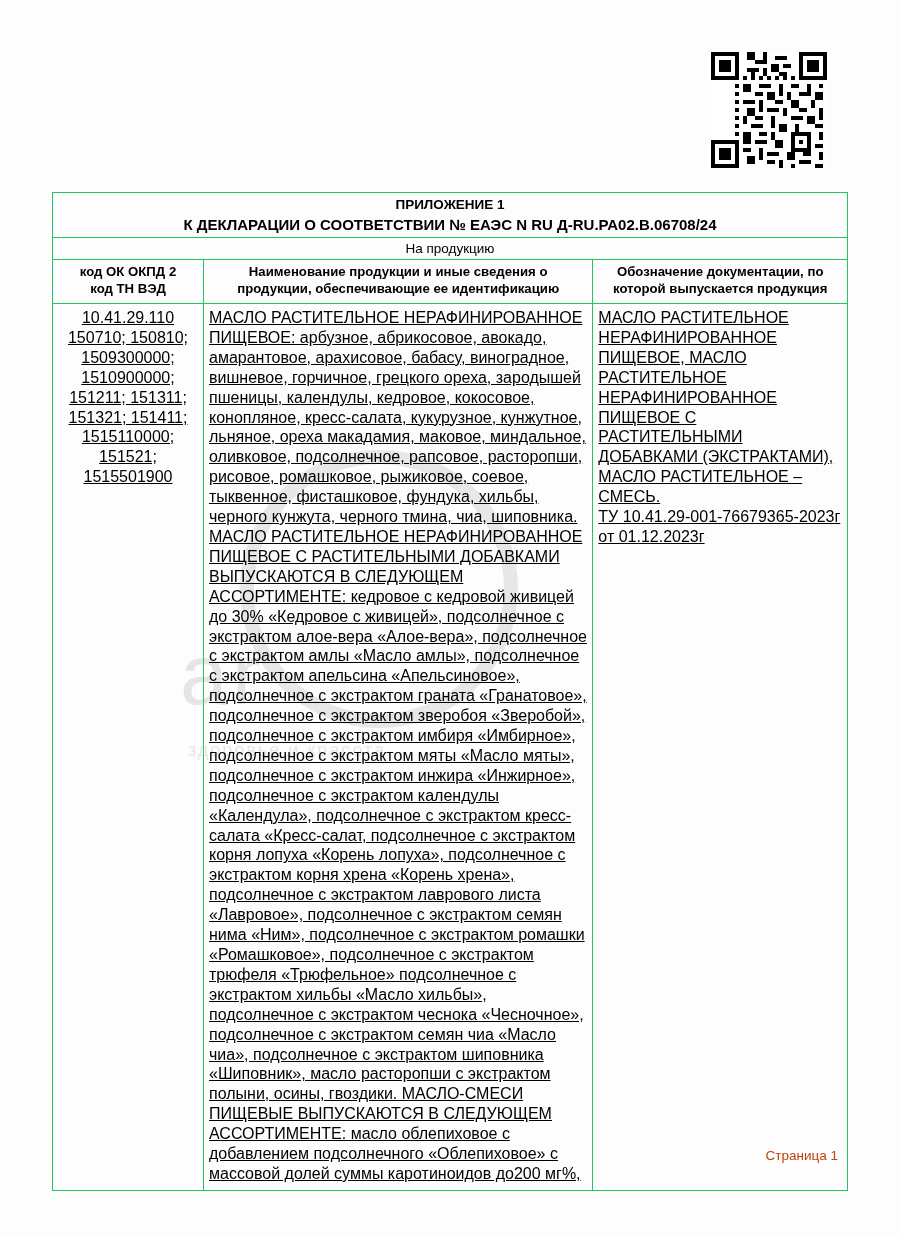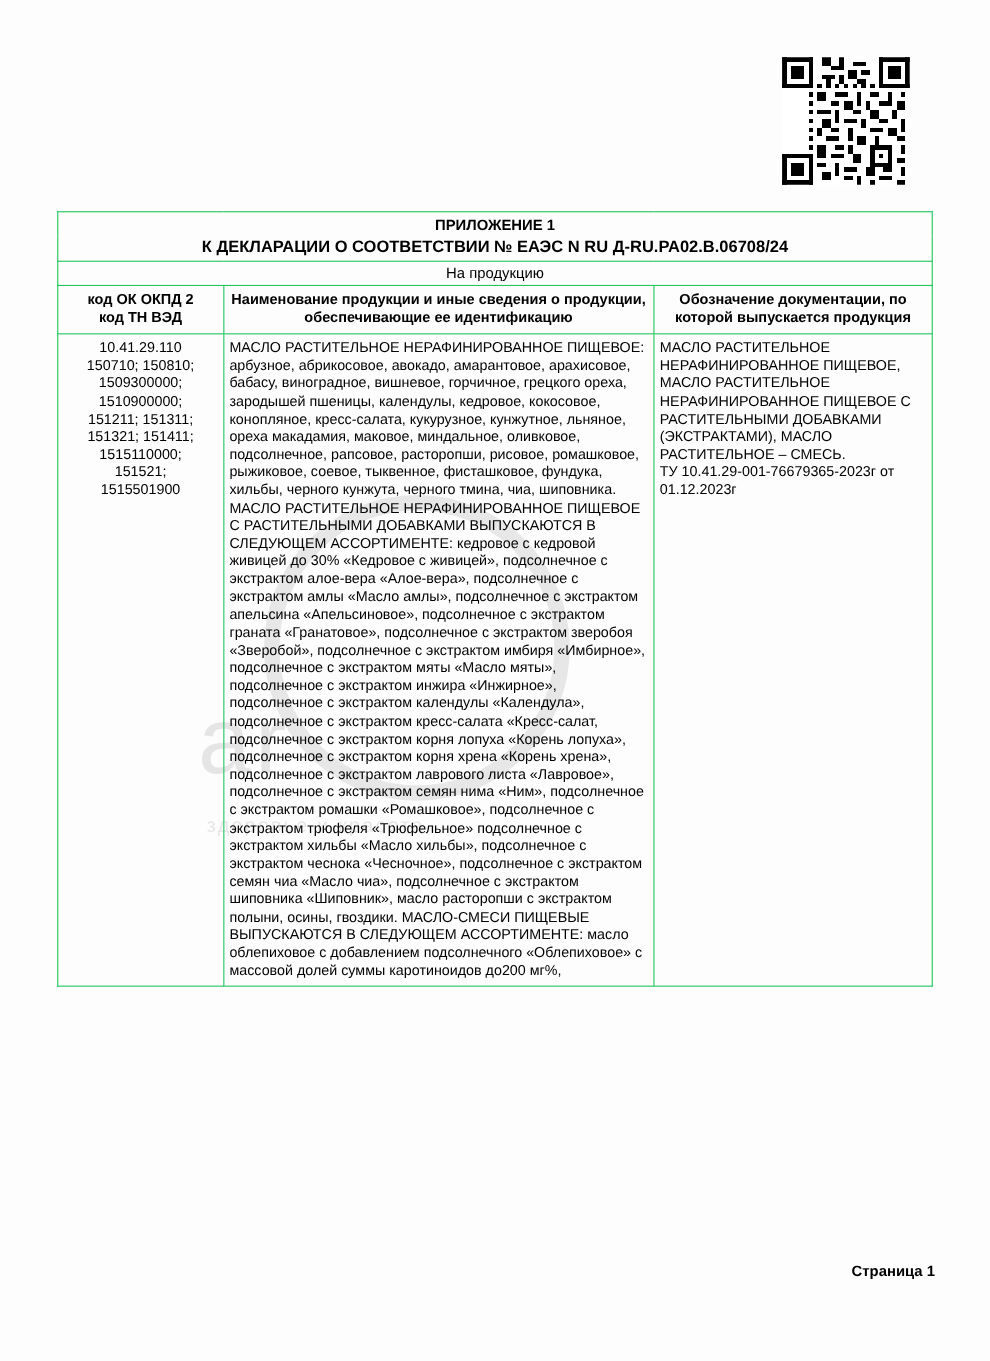--- a/index.html
+++ b/index.html
@@ -112,45 +112,45 @@
     font-weight: bold;
     font-size: 13.2px;
     line-height: 1.25;
     padding: 4px 6px 6px 6px;
   }
   .col1 { width: 144px; }
   .col2 { width: 402px; }
   .col3 { width: 250px; }
 
   .body-row td {
-    font-size: 13px;
+    font-size: 16px;
     line-height: 1.245;
     padding-top: 4px;
     padding-bottom: 6px;
+    text-decoration: underline;
   }
   .codes {
     text-align: center;
     white-space: pre-line;
   }
   .namecell {
     text-align: left;
   }
   .doccell {
     text-align: left;
     white-space: pre-line;
   }
 
   
   .footer {
     position: absolute;
-    right: 50px;
+    right: 62px;
     top: 1148px;
     font-size: 13.5px;
-    color: #000000;
-    font-weight: bold;
+    color: #c2410c;
   }
 </style>
 </head>
 <body>
 
 <div class="page">
 
   <div class="qr-wrap">
     <svg width="116" height="116" viewBox="0 0 29 29" shape-rendering="crispEdges">
       <rect width="29" height="29" fill="#ffffff"></rect>

